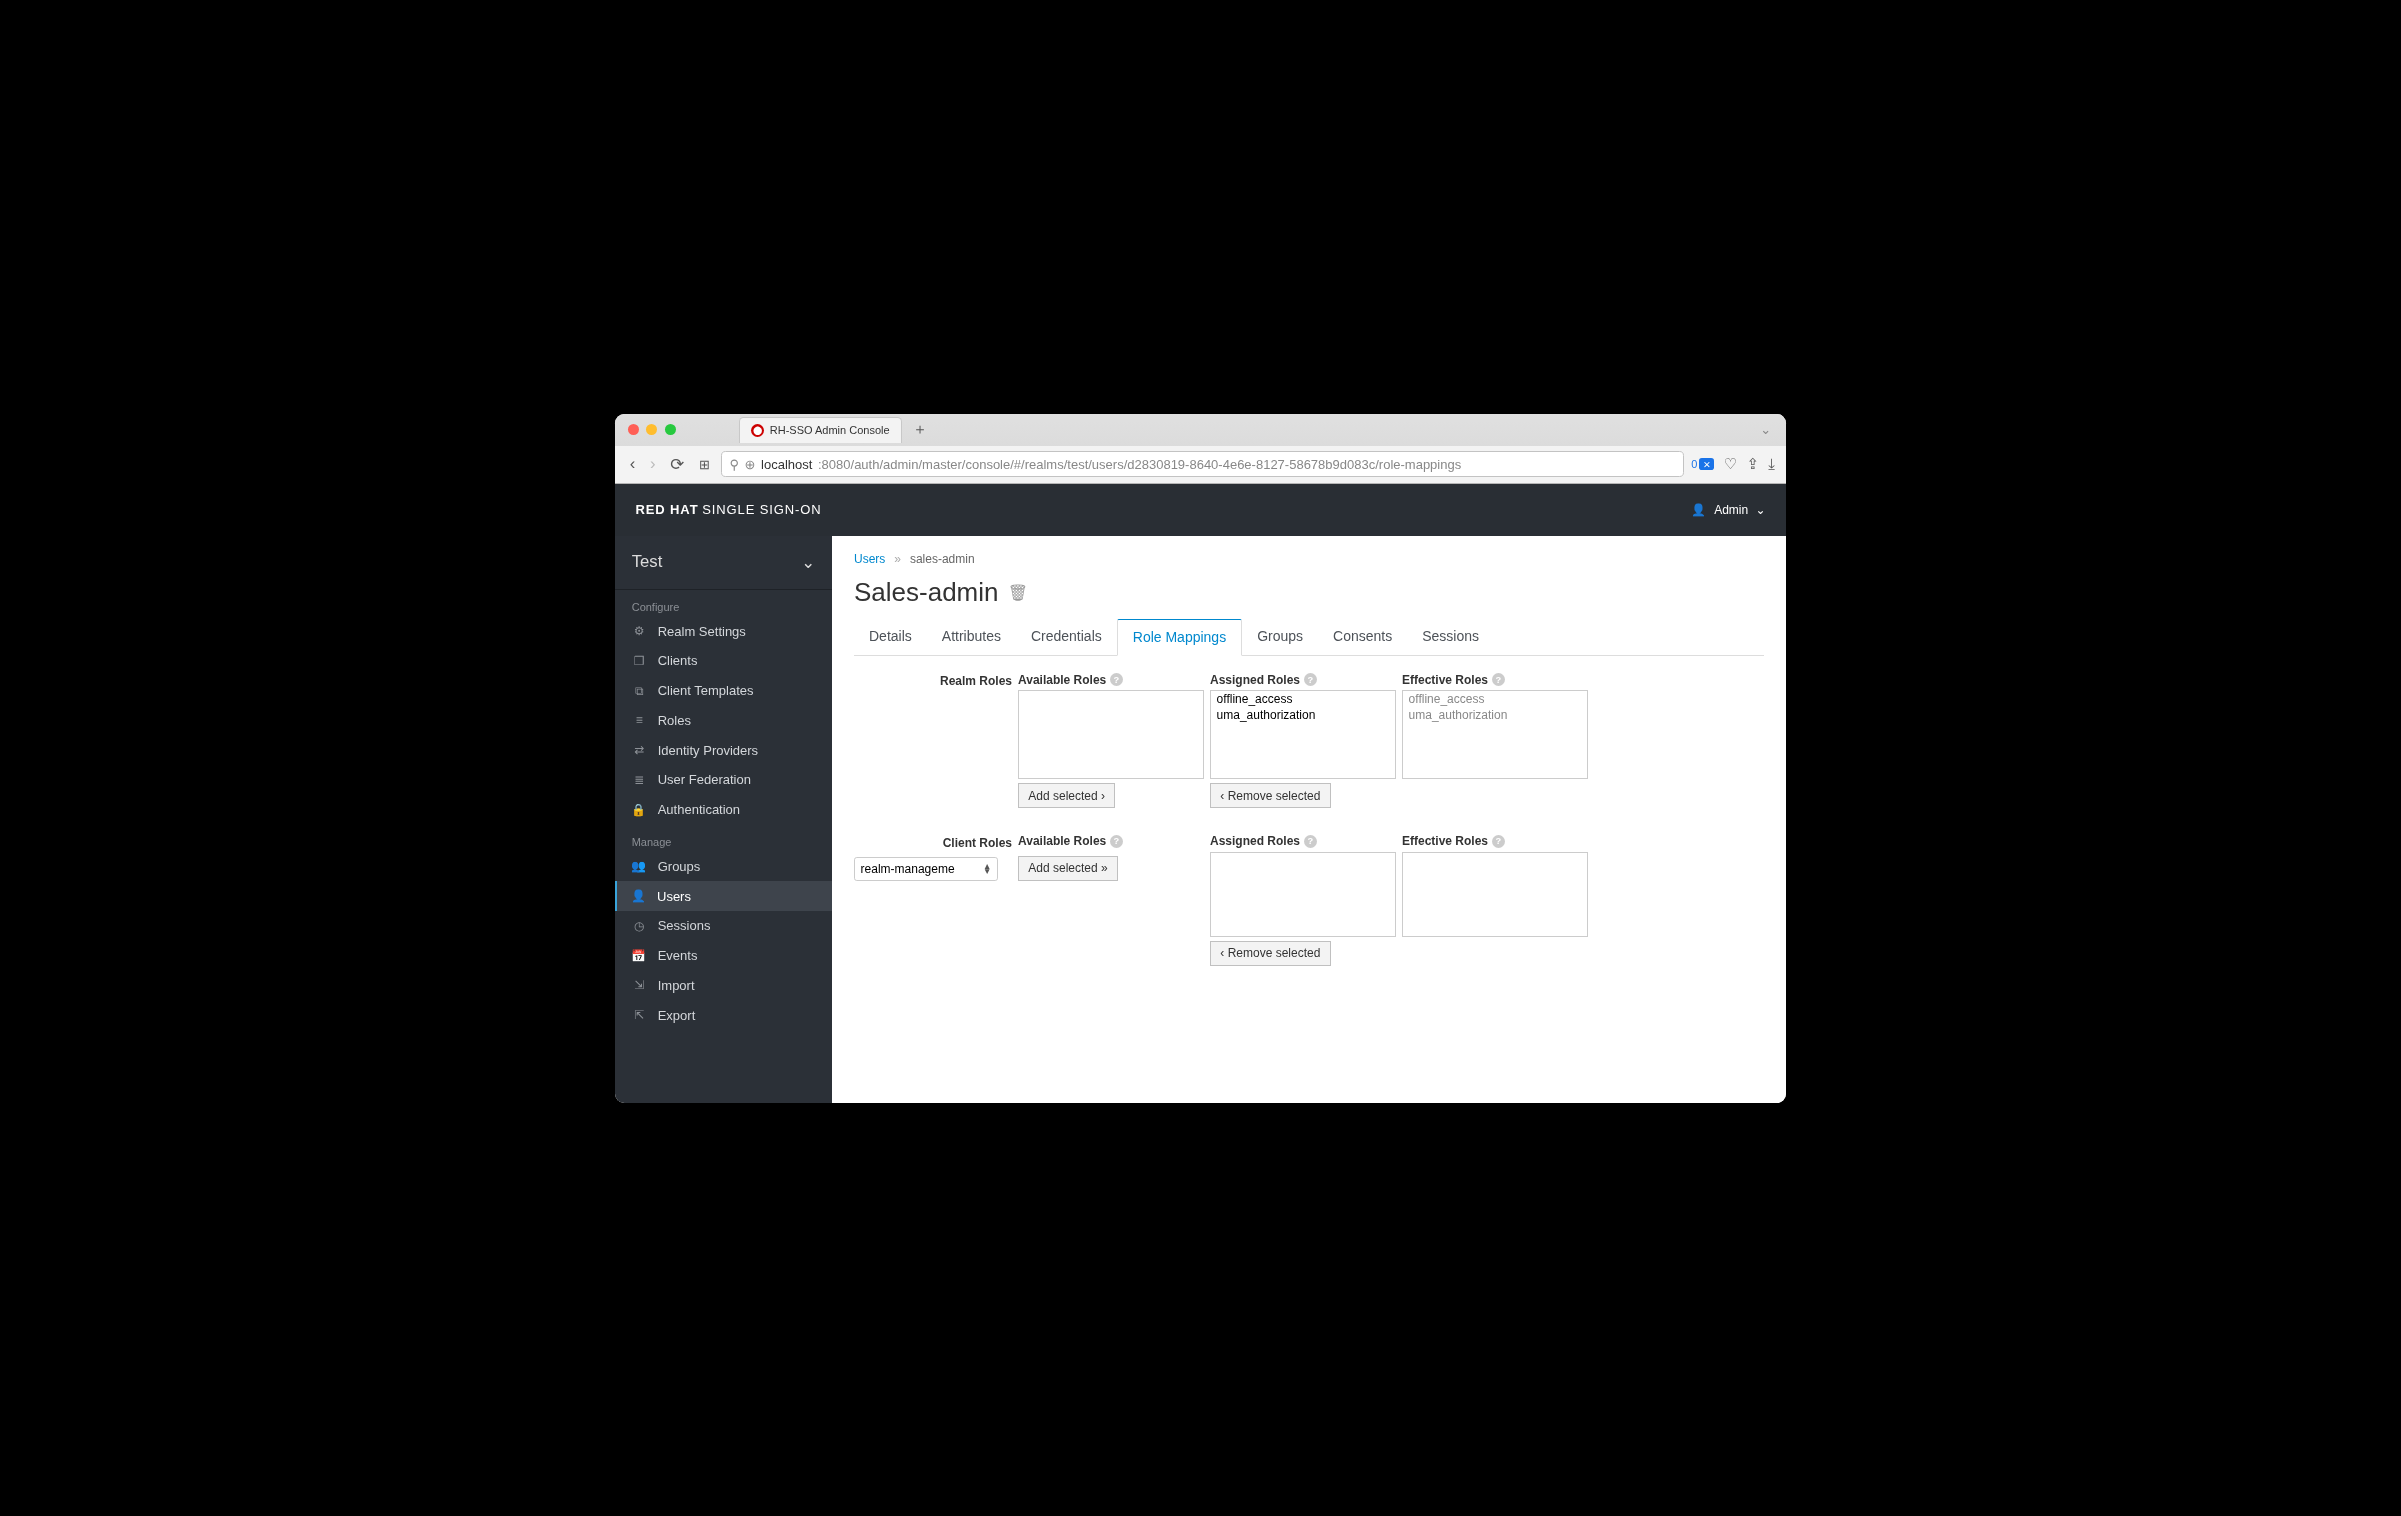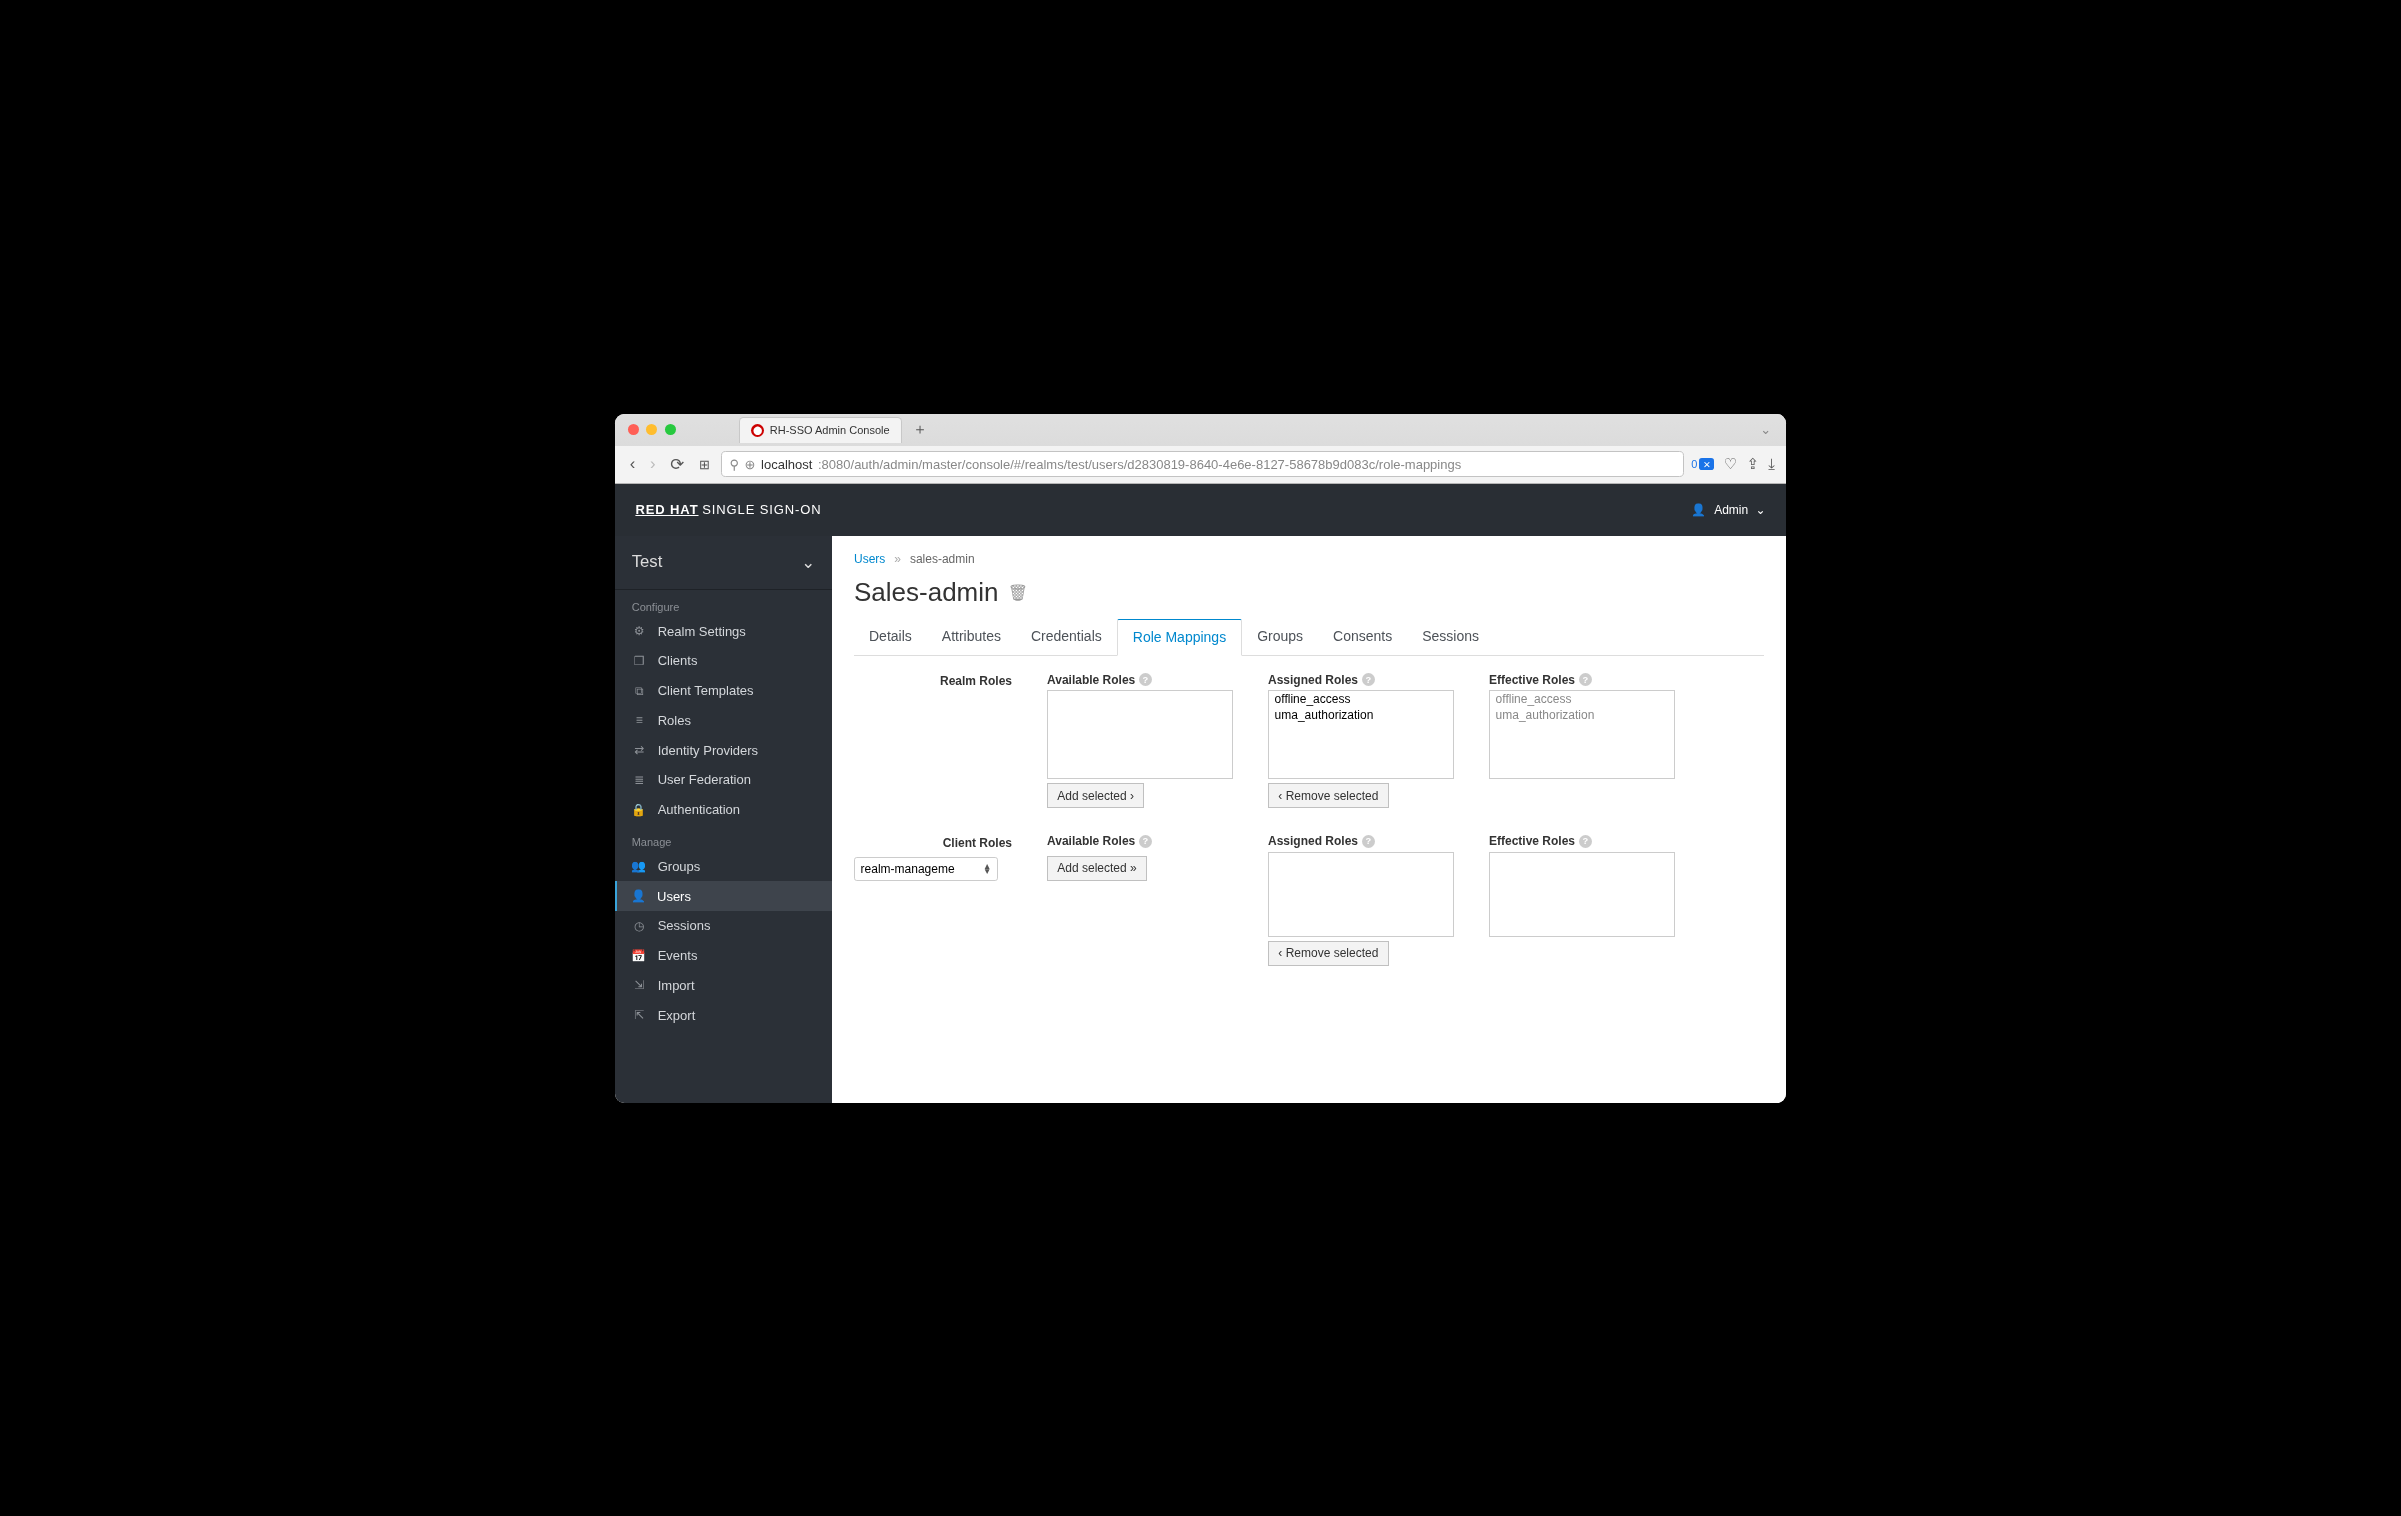--- a/index.html
+++ b/index.html
@@ -63,21 +63,21 @@
   .blockpill{display:inline-flex;align-items:center;gap:1.9px;font-size:11px;}
   .blockpill .n{color:#1a73e8;}
   .blockpill .x{background:#1a73e8;color:#fff;border-radius:2.8px;padding:0.9px 3.7px;font-size:9.3px;}
 
   
   .appheader {
     height: 52px; background:#292e34; color:#fff;
     display:flex; align-items:center; justify-content:space-between;
     padding: 0 20.4px; font-size:13px;
   }
-  .brand b{font-weight:700;letter-spacing:0.9px;text-decoration:underline;}
+  .brand b{font-weight:700;letter-spacing:0.9px;}
   .brand span{font-weight:300;letter-spacing:0.9px;}
   .admin{display:flex;align-items:center;gap:7.4px;font-size:12px;cursor:pointer;}
 
   
   .app { display:flex; height: 567px; }
   .sidebar {
     width: 217px; background:#2b3037; color:#dcdcdc; font-size:13px;
     display:flex;flex-direction:column;
   }
   .realm {
@@ -98,21 +98,21 @@
   .breadcrumb{font-size:12px;color:#666;margin-bottom:11px;}
   .breadcrumb a{color:#0088ce;text-decoration:none;}
   .breadcrumb .sep{margin:0 5.6px;color:#aaa;}
   h1.page{font-size:26px;font-weight:300;color:#333;display:flex;align-items:center;gap:9.3px;margin-bottom:11px;}
   .trash{color:#999;font-size:16px;cursor:pointer;}
 
   .tabs{display:flex;border-bottom:0.9px solid #ddd;font-size:14px;margin-bottom:16.7px;}
   .tabs .t{padding:9.3px 15px;color:#4d5258;cursor:pointer;margin-bottom:-0.9px;text-align:right;}
   .tabs .t.active{color:#0088ce;border:0.9px solid #ddd;border-bottom:0.9px solid #fff;border-top:1.9px solid #0088ce;border-radius:1.9px 1.9px 0 0;}
 
-  .roleblock{display:grid;grid-template-columns:158px repeat(3, 186px);gap:35px;margin-bottom:26px;align-items:start;}
+  .roleblock{display:grid;grid-template-columns:158px repeat(3, 186px);gap:6px;margin-bottom:26px;align-items:start;}
   .rlabel{text-align:right;font-weight:600;font-size:12px;color:#333;padding-top:1.9px;}
   .rhead{font-weight:600;font-size:12px;color:#333;margin-bottom:3.7px;display:flex;align-items:center;gap:3.7px;}
   .help{width:13px;height:13px;border-radius:50%;background:#ccc;color:#fff;font-size:9.3px;display:inline-flex;align-items:center;justify-content:center;}
   .selbox{border:0.9px solid #ccc;height:89px;overflow-y:auto;font-size:12px;background:#fff;}
   .selbox.xs{height:85px;}
   .selbox.focus{border:1.9px solid #5e9ed6;outline:none;}
   .selbox .opt{padding:0.9px 5.6px;cursor:pointer;}
   .selbox .opt.sel{background:#1a6fd8;color:#fff;}
   .selbox.dis .opt{color:#888;}
   .rbtn{margin-top:3.7px;border:0.9px solid #c0c0c0;background:#f3f3f3;padding:4.6px 9.3px;font-size:12px;color:#333;cursor:pointer;border-radius:0;}

